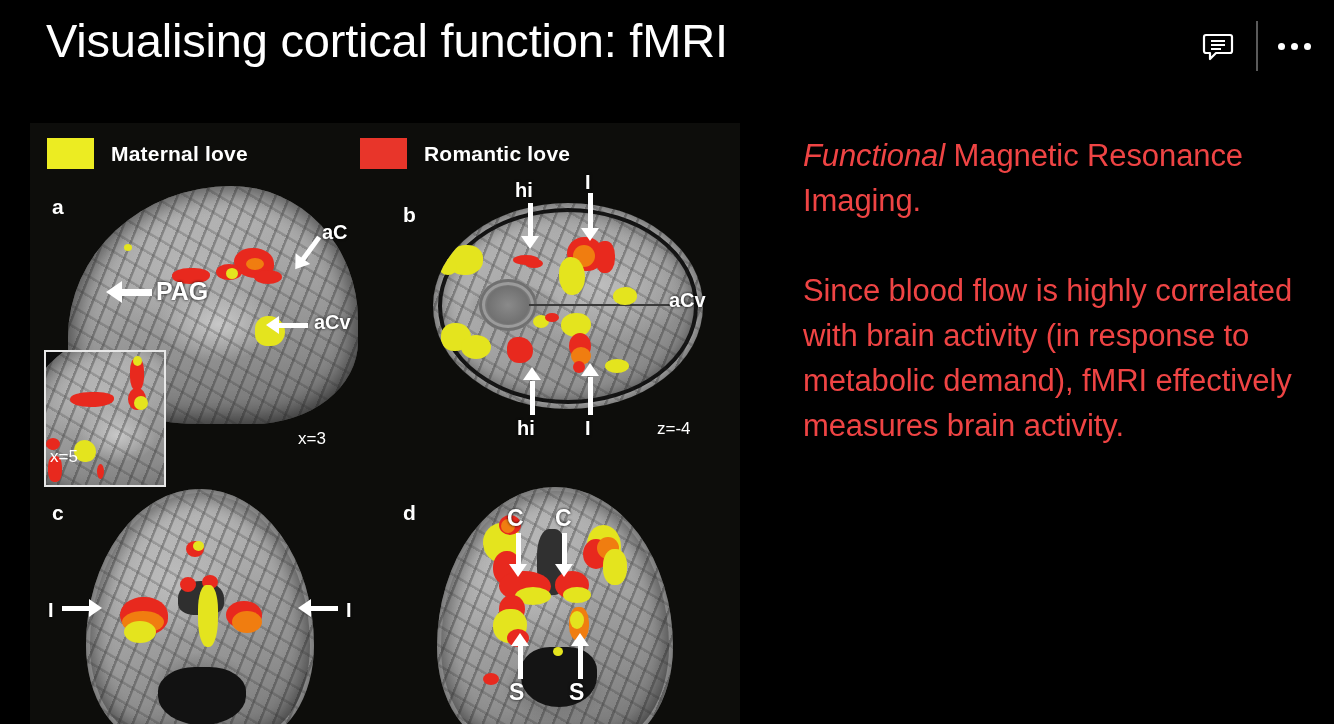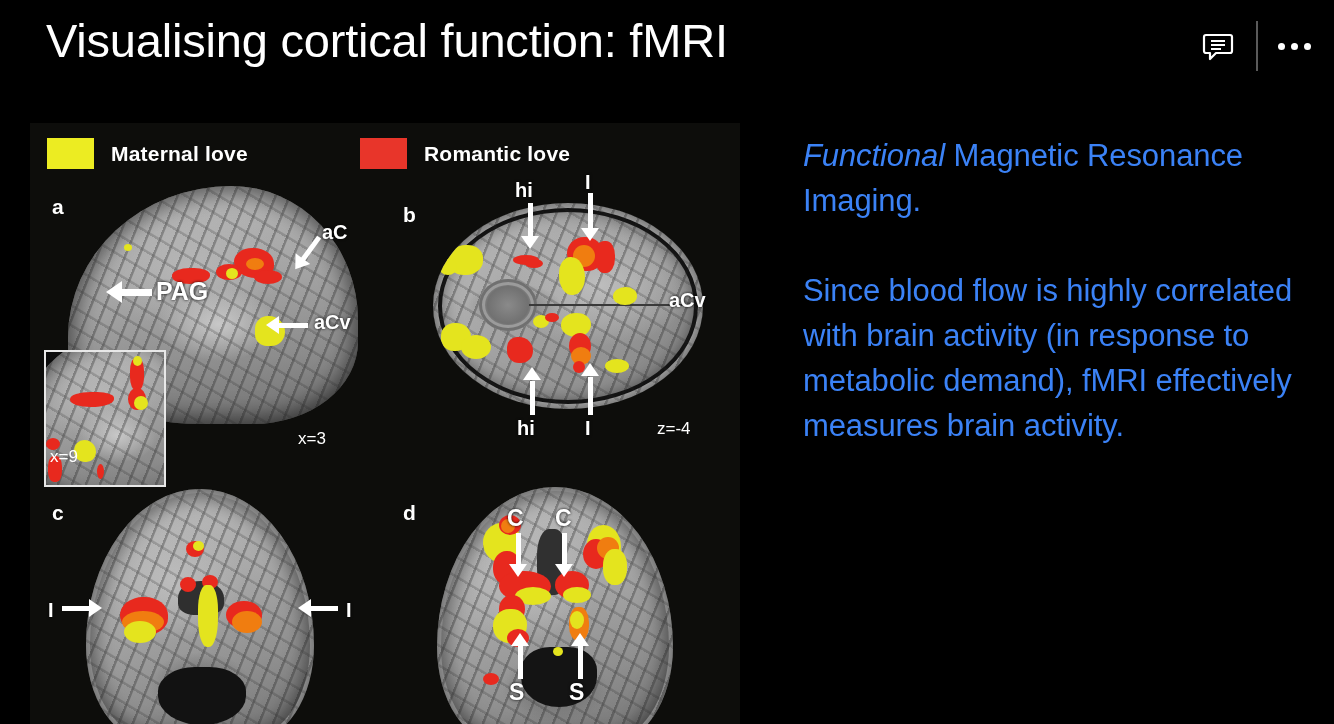--- a/index.html
+++ b/index.html
@@ -119,21 +119,21 @@
   .arr-right .head { border-top:9px solid transparent; border-bottom:9px solid transparent; border-left:13px solid #fff; right:0; top:0; }
 
   #inset-a {
     position:absolute; left:14px; top:169px; width:122px; height:137px;
     border:2px solid #e8e8e8; overflow:hidden; background:#0b0b0b; z-index:5;
   }
 
   
   #body-text {
     position:absolute; left:803px; top:133px; width:520px;
-    color:#3b82f6; font-size:31px; line-height:45px; letter-spacing:-0.1px;
+    color:#ef4444; font-size:31px; line-height:45px; letter-spacing:-0.1px;
   }
   #body-text p { margin:0 0 45px 0; }
   #body-text p:last-child { margin-bottom:0;margin-top:45px; }
   .it { font-style:italic; }
 </style>
 </head>
 <body>
 
 <div id="slide">
 
@@ -193,21 +193,21 @@
       </div>
       <div class="anno" style="left:292px; top:40px; font-size:20px;">aC</div>
 
       <div class="arrow arr-left" style="left:236px; top:135px; width:42px; height:19px;">
         <div class="shaft" style="width:32px;"></div>
         <div class="head"></div>
       </div>
       <div class="anno" style="left:284px; top:130px; font-size:20px;">aCv</div>
 
       <div class="coord" style="left:268px; top:248px;">x=3</div>
-      <div class="coord" style="left:20px; top:266px;">x=9</div>
+      <div class="coord" style="left:20px; top:266px;">x=5</div>
 
       <div id="inset-a">
         <div class="brain brain-sag" style="left:-26px; top:-20px; width:188px; height:178px; border-radius:55% 45% 42% 50% / 60% 58% 42% 38%;">
           <div class="sulci"></div>
         </div>
         <div class="blob red" style="left:84px; top:6px; width:14px; height:32px; border-radius:40%;"></div>
         <div class="blob yel" style="left:87px; top:4px; width:9px; height:10px;"></div>
         <div class="blob red" style="left:24px; top:40px; width:44px; height:15px; border-radius:50% 40% 55% 50%;"></div>
         <div class="blob red" style="left:82px; top:36px; width:18px; height:22px;"></div>
         <div class="blob yel" style="left:88px; top:44px; width:14px; height:14px;"></div>

